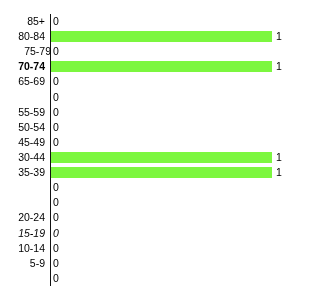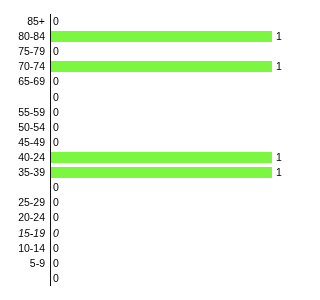--- a/index.html
+++ b/index.html
@@ -117,28 +117,28 @@
           <div class="value-label at-axis" style="height: 15.1111px; line-height: 15.1111px;">0</div>
         </div>
         <div class="row" style="height: 15.1111px;">
           <div class="cat-label" style="height: 15.1111px; line-height: 15.1111px;">80-84</div>
           <div class="bar-track" style="height: 15.1111px;">
             <div class="bar" style="background: rgb(124, 247, 63); width: 221px; height: 11.1111px; top: 2px;"></div>
           </div>
           <div class="value-label at-bar-end" style="height: 15.1111px; line-height: 15.1111px;">1</div>
         </div>
         <div class="row" style="height: 15.1111px;">
-          <div class="cat-label" style="height: 15.1111px; line-height: 15.1111px;">75-79</div>
-          <div class="bar-track" style="height: 15.1111px;">
-            <div class="bar" style="background: rgb(124, 247, 63); width: 0px; height: 11.1111px; top: 2px;"></div>
-          </div>
-          <div class="value-label at-axis" style="height: 15.1111px; line-height: 15.1111px;">0</div>
-        </div>
-        <div class="row" style="height: 15.1111px;">
-          <div class="cat-label" style="height: 15.1111px; line-height: 15.1111px;">70-74</div>
+          <div class="cat-label" style="height: 15.1111px; line-height: 15.1111px; margin-left: 6px;">75-79</div>
+          <div class="bar-track" style="height: 15.1111px;">
+            <div class="bar" style="background: rgb(124, 247, 63); width: 0px; height: 11.1111px; top: 2px;"></div>
+          </div>
+          <div class="value-label at-axis" style="height: 15.1111px; line-height: 15.1111px;">0</div>
+        </div>
+        <div class="row" style="height: 15.1111px;">
+          <div class="cat-label" style="height: 15.1111px; line-height: 15.1111px; font-weight: bold;">70-74</div>
           <div class="bar-track" style="height: 15.1111px;">
             <div class="bar" style="background: rgb(124, 247, 63); width: 221px; height: 11.1111px; top: 2px;"></div>
           </div>
           <div class="value-label at-bar-end" style="height: 15.1111px; line-height: 15.1111px;">1</div>
         </div>
         <div class="row" style="height: 15.1111px;">
           <div class="cat-label" style="height: 15.1111px; line-height: 15.1111px;">65-69</div>
           <div class="bar-track" style="height: 15.1111px;">
             <div class="bar" style="background: rgb(124, 247, 63); width: 0px; height: 11.1111px; top: 2px;"></div>
           </div>
@@ -165,41 +165,40 @@
           <div class="value-label at-axis" style="height: 15.1111px; line-height: 15.1111px;">0</div>
         </div>
         <div class="row" style="height: 15.1111px;">
           <div class="cat-label" style="height: 15.1111px; line-height: 15.1111px;">45-49</div>
           <div class="bar-track" style="height: 15.1111px;">
             <div class="bar" style="background: rgb(124, 247, 63); width: 0px; height: 11.1111px; top: 2px;"></div>
           </div>
           <div class="value-label at-axis" style="height: 15.1111px; line-height: 15.1111px;">0</div>
         </div>
         <div class="row" style="height: 15.1111px;">
-          <div class="cat-label" style="height: 15.1111px; line-height: 15.1111px;">40-24</div>
+          <div class="cat-label" style="height: 15.1111px; line-height: 15.1111px;">30-44</div>
           <div class="bar-track" style="height: 15.1111px;">
             <div class="bar" style="background: rgb(124, 247, 63); width: 221px; height: 11.1111px; top: 2px;"></div>
           </div>
           <div class="value-label at-bar-end" style="height: 15.1111px; line-height: 15.1111px;">1</div>
         </div>
         <div class="row" style="height: 15.1111px; padding-left: 28px;">
           <div class="cat-label" style="height: 15.1111px; line-height: 15.1111px;">35-39</div>
           <div class="bar-track" style="height: 15.1111px;">
             <div class="bar" style="background: rgb(124, 247, 63); width: 221px; height: 11.1111px; top: 2px;"></div>
           </div>
           <div class="value-label at-bar-end" style="height: 15.1111px; line-height: 15.1111px;">1</div>
         </div>
         <div class="row" style="height: 15.1111px;">
           <div class="bar-track" style="height: 15.1111px;">
             <div class="bar" style="background: rgb(124, 247, 63); width: 0px; height: 11.1111px; top: 2px;"></div>
           </div>
           <div class="value-label at-axis" style="height: 15.1111px; line-height: 15.1111px;">0</div>
         </div>
         <div class="row" style="height: 15.1111px;">
-          <div class="cat-label" style="height: 15.1111px; line-height: 15.1111px;">25-29</div>
           <div class="bar-track" style="height: 15.1111px;">
             <div class="bar" style="background: rgb(124, 247, 63); width: 0px; height: 11.1111px; top: 2px;"></div>
           </div>
           <div class="value-label at-axis" style="height: 15.1111px; line-height: 15.1111px;">0</div>
         </div>
         <div class="row" style="height: 15.1111px;">
           <div class="cat-label" style="height: 15.1111px; line-height: 15.1111px;">20-24</div>
           <div class="bar-track" style="height: 15.1111px;">
             <div class="bar" style="background: rgb(124, 247, 63); width: 0px; height: 11.1111px; top: 2px;"></div>
           </div>

